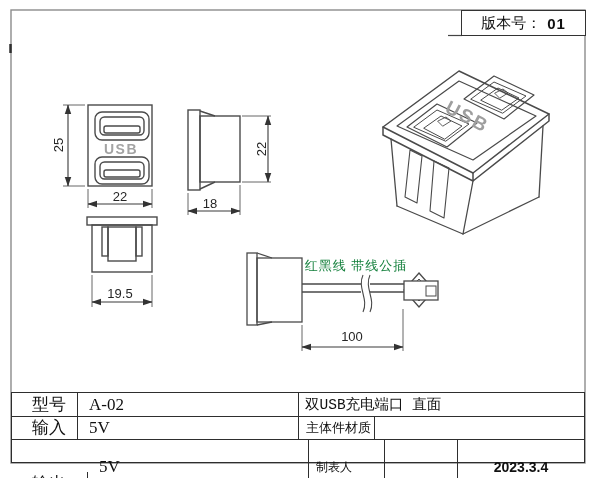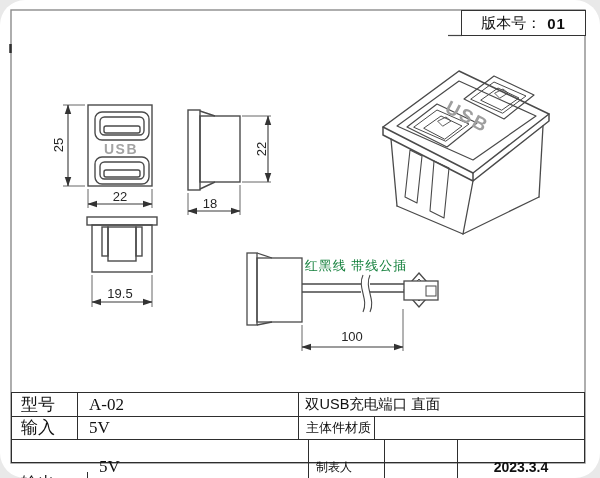--- a/index.html
+++ b/index.html
@@ -1,18 +1,18 @@
 <!DOCTYPE html>
 <html><head>
 <meta charset="utf-8">
 <style>
   html,body{margin:0;padding:0;background:#e9e9e9;}
   #root{
     position:relative;width:600px;height:478px;background:#ffffff;
-    font-family:"Liberation Sans", sans-serif;overflow:hidden;border-radius:25px;
+    font-family:"Liberation Sans", sans-serif;overflow:hidden;
   }
   #linework{position:absolute;left:0;top:0;}
   .dim-label{
     position:absolute;font-size:13px;color:#262626;text-align:center;
     line-height:1;display:flex;align-items:center;justify-content:center;
   }
   .rot{transform:rotate(-90deg);}
   .usb-front{
     position:absolute;font-size:14px;font-weight:bold;color:#a3a3a3;
     letter-spacing:1.5px;text-align:center;display:flex;align-items:center;justify-content:center;
@@ -36,29 +36,29 @@
   
   .ttable{
     position:absolute;left:11px;top:392px;width:574px;height:71px;
     border:1.5px solid #2e2e2e;box-sizing:border-box;background:#fff;
     display:flex;flex-direction:column;color:#111;
   }
   .trow{display:flex;border-bottom:1.4px solid #2e2e2e;box-sizing:border-box;}
   .trow:last-child{border-bottom:none;flex:1;}
   .tcell{
     border-right:1.4px solid #2e2e2e;box-sizing:border-box;
-    display:flex;align-items:center;padding-left:9px;
+    display:flex;align-items:center;padding-left:20px;
     white-space:nowrap;overflow:hidden;
   }
   .tcell:last-child{border-right:none;}
   .flex1{flex:1;}
   .lab{font-size:17px;}
   .sm{font-size:13px;padding-left:7px;}
   .serif{font-family:"Liberation Serif", serif;font-size:17px;padding-left:11px;}
-  .cn{font-size:14.5px;padding-left:6px;}
+  .cn{font-size:14.5px;padding-left:6px;font-family:Liberation Mono, monospace;}
   .ctr{justify-content:center;padding-left:0;}
   .dateval{font-size:14px;font-weight:600;font-family:"Liberation Sans", sans-serif;text-align:center;}
 </style>
 </head>
 <body>
 
 <div id="root">
 
   <svg id="linework" width="600" height="478" viewBox="0 0 600 478">
     <defs>

